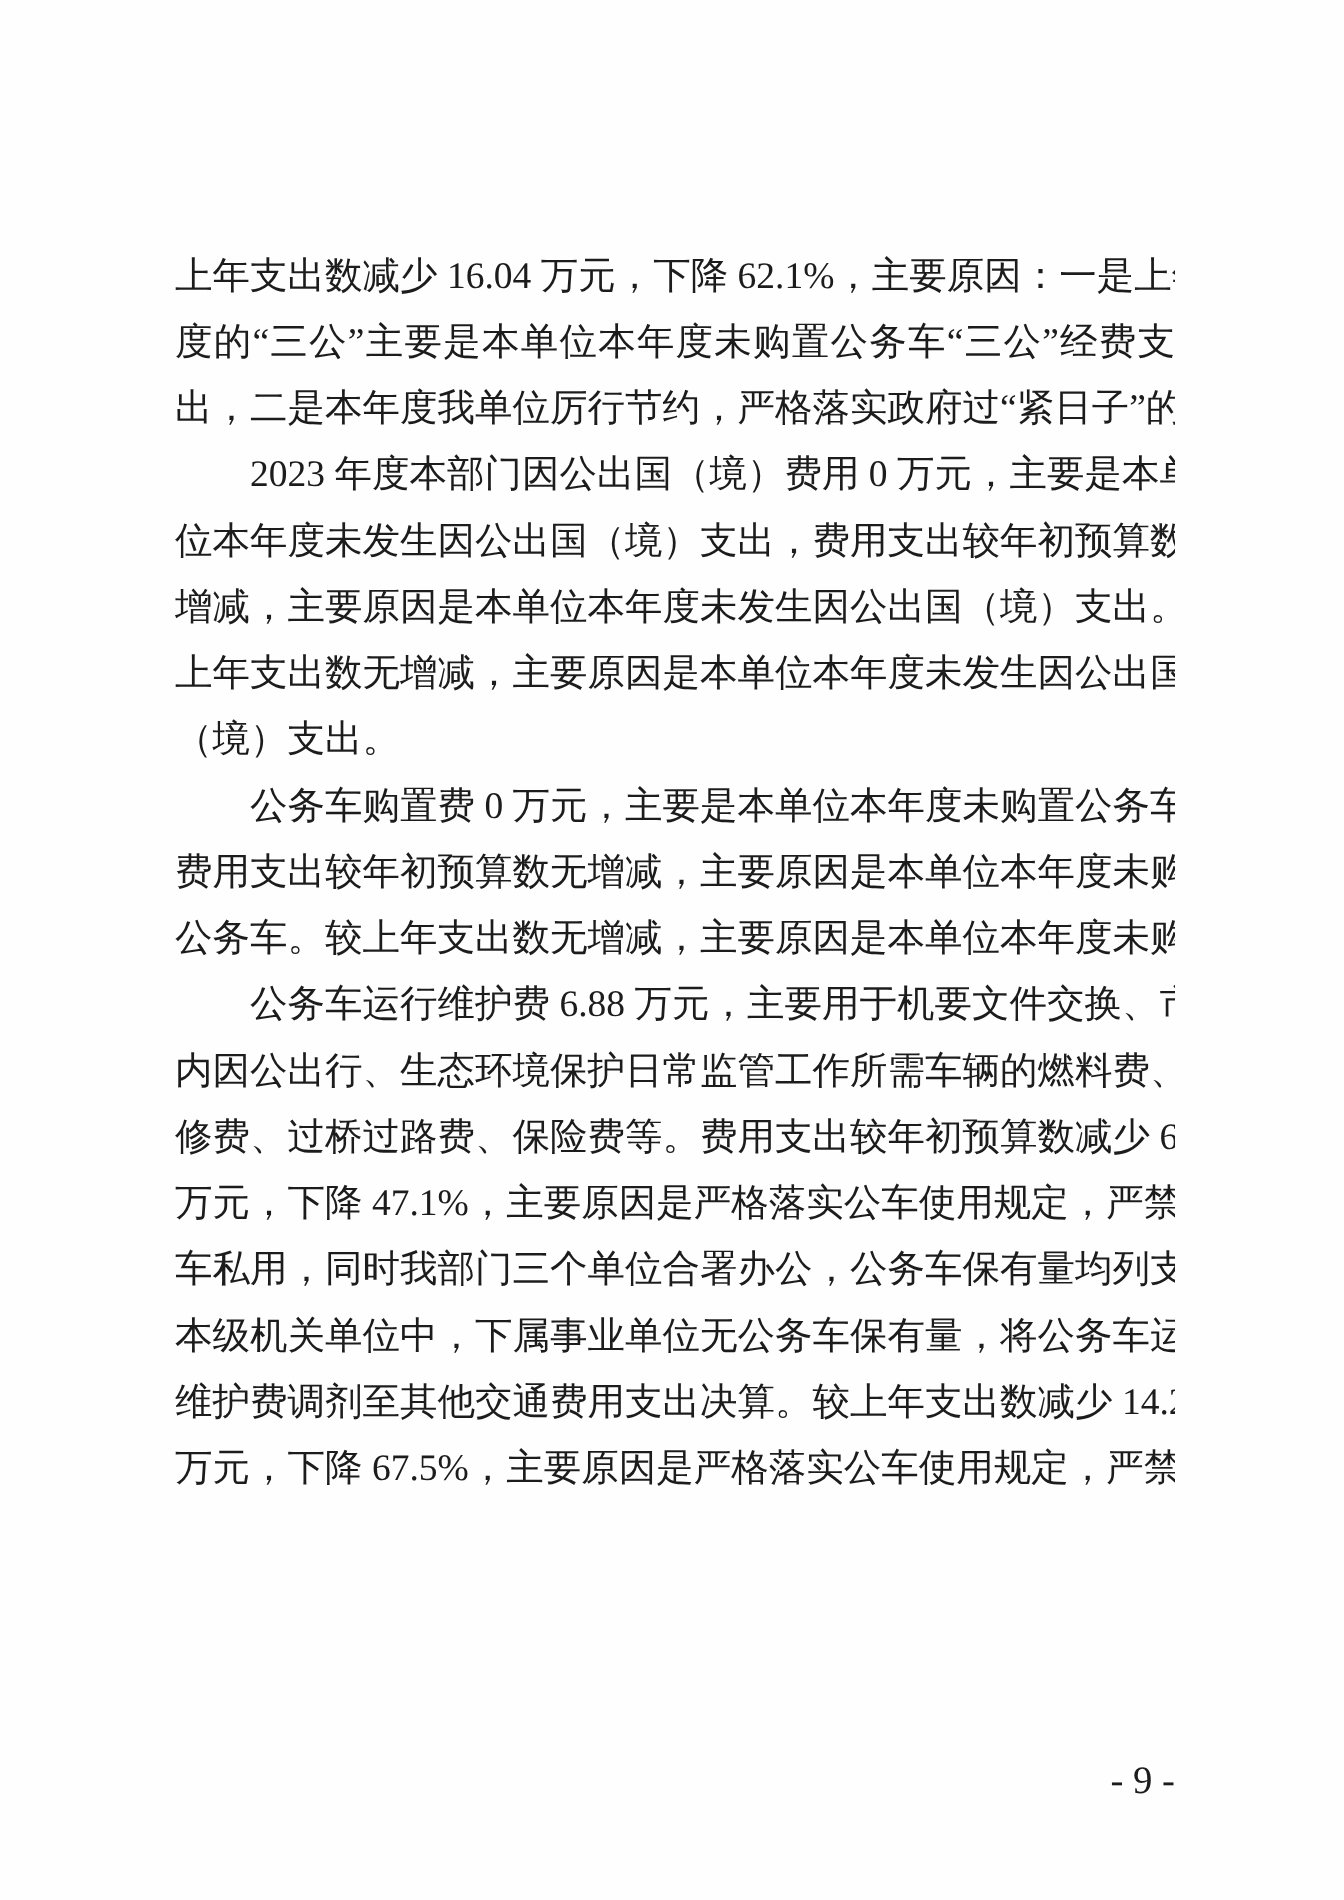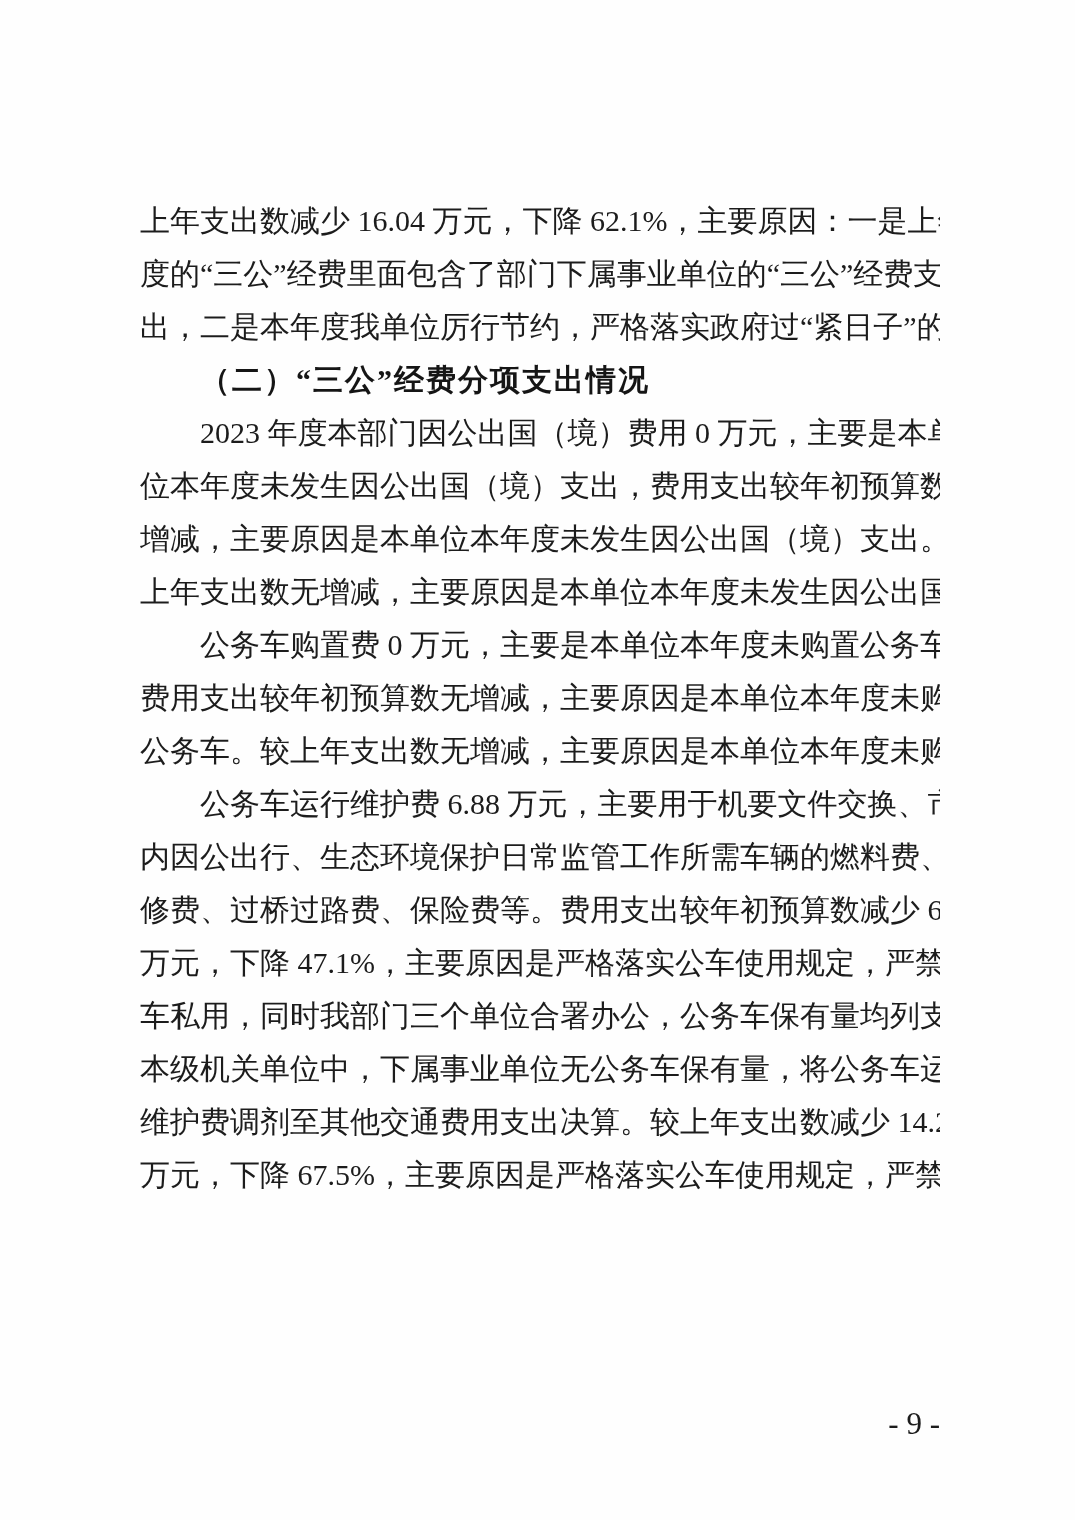--- a/index.html
+++ b/index.html
@@ -57,31 +57,29 @@
     color: #1c1c1c;
   }
 </style>
 </head>
 <body>
 
 <div class="page">
   <main class="content">
       <div class="para">
         <div class="line">上年支出数减少 16.04 万元，下降 62.1%，主要原因：一是上年</div>
-        <div class="line">度的“三公”经费里面包含了部门下属事业单位的“三公”经费支</div>
+        <div class="line">度的“三公”主要是本单位本年度未购置公务车“三公”经费支</div>
         <div class="line">出，二是本年度我单位厉行节约，严格落实政府过“紧日子”的要</div>
-      </div>
-      <div class="para heading">
-        <div class="line indent end">（二）“三公”经费分项支出情况</div>
       </div>
       <div class="para">
         <div class="line indent">2023 年度本部门因公出国（境）费用 0 万元，主要是本单</div>
         <div class="line">位本年度未发生因公出国（境）支出，费用支出较年初预算数无</div>
         <div class="line">增减，主要原因是本单位本年度未发生因公出国（境）支出。较</div>
         <div class="line">上年支出数无增减，主要原因是本单位本年度未发生因公出国</div>
+        <div class="line end">（境）支出。</div>
       </div>
       <div class="para">
         <div class="line indent">公务车购置费 0 万元，主要是本单位本年度未购置公务车。</div>
         <div class="line">费用支出较年初预算数无增减，主要原因是本单位本年度未购置</div>
         <div class="line">公务车。较上年支出数无增减，主要原因是本单位本年度未购置</div>
       </div>
       <div class="para">
         <div class="line indent">公务车运行维护费 6.88 万元，主要用于机要文件交换、市</div>
         <div class="line">内因公出行、生态环境保护日常监管工作所需车辆的燃料费、维</div>
         <div class="line">修费、过桥过路费、保险费等。费用支出较年初预算数减少 6.12</div>

